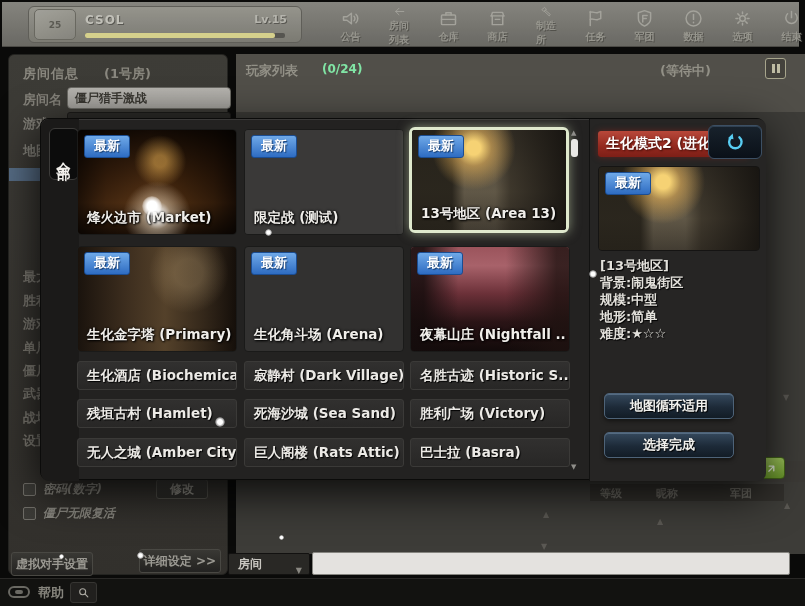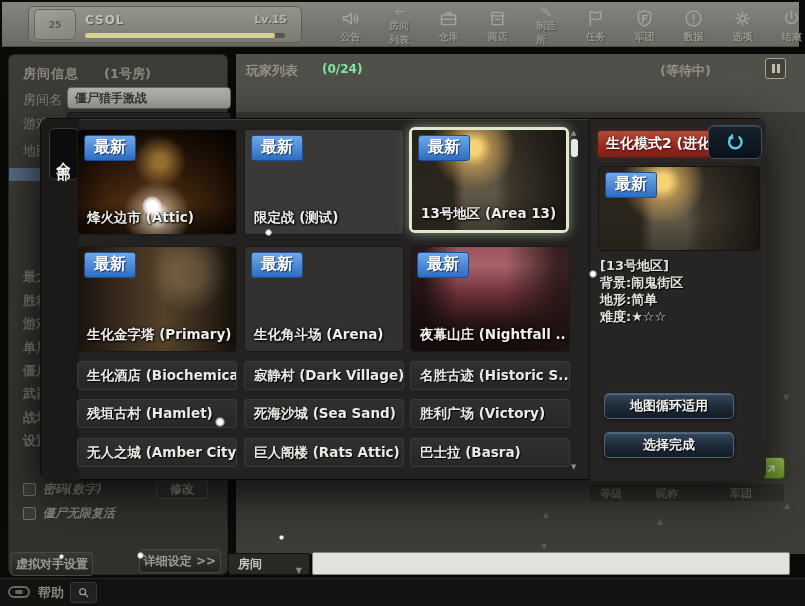--- a/index.html
+++ b/index.html
@@ -28,21 +28,21 @@
   .nav { position:absolute; left:338px; top:3px; right:2px; height:42px; display:flex;gap:28px; }
   .nav-item { flex:1; display:flex; flex-direction:column; align-items:center; justify-content:center; gap:1px; cursor:pointer; }
   .nav-item svg { width:21px; height:21px; stroke:#aaa9a1; fill:none; stroke-width:1.7; stroke-linecap:round; stroke-linejoin:round; }
   .nav-item .nv-label { font-size:10px; font-weight:bold; color:#9c9b93; text-shadow:1px 1px 0 #55544e; }
 
   
   .left-panel { position:absolute; left:8px; top:54px; width:220px; height:521px;
     background:linear-gradient(180deg,#403e39,#34322e); border:1px solid #262522; border-radius:6px; }
   .lp-title { position:absolute; left:14px; top:10px; font-size:13px; font-weight:bold; color:#8f8d84; letter-spacing:1px; }
   .lp-roomno { position:absolute; left:95px; top:10px; font-size:13px; font-weight:bold; color:#8f8d84; }
-  .lp-label { position:absolute; left:14px; font-size:13px; font-weight:normal; color:#88867e; }
+  .lp-label { position:absolute; left:14px; font-size:13px; font-weight:bold; color:#88867e; }
   .roomname-input { position:absolute; left:58px; top:32px; width:164px; height:22px;
     background:linear-gradient(180deg,#bcbab5,#a9a7a2); border:1px solid #6e6d67; border-radius:4px;
     font-size:12px; font-weight:bold; color:#3b3933; line-height:21px; padding-left:7px; }
   .game-drop-sliver { position:absolute; left:58px; top:57px; width:164px; height:8px;
     background:#2e2d2a; border:1px solid #1d1c1a; border-radius:3px 3px 0 0; }
   .blue-frag { position:absolute; left:0px; top:113px; width:35px; height:13px; background:#5f7b9a; opacity:.85; }
   .part-label { position:absolute; left:14px; font-size:13px; font-weight:bold; color:#827f77; }
   .chk-row { position:absolute; left:14px; display:flex; align-items:center; gap:7px; }
   .chk-box { width:13px; height:13px; border:1px solid #76746d; background:rgba(255,255,255,.05); border-radius:2px; }
   .chk-label { font-size:12px; font-weight:bold; color:#8e8c84;font-style:italic; }
@@ -131,21 +131,21 @@
   .thumb-arena { background:
       radial-gradient(circle at 62% 52%, rgba(216,162,88,.55) 0 6px, rgba(216,162,88,0) 24px),
       radial-gradient(circle at 30% 30%, rgba(140,190,210,.25) 0 10px, rgba(140,190,210,0) 34px),
       linear-gradient(90deg,#0c1216 0%,#223039 32%,#32475а 0%,#2d4250 55%,#1a262e 82%,#0a0f13 100%),
       linear-gradient(180deg,#0b1114 0%,#243440 45%,#2e4450 65%,#0e161b 100%); }
   .thumb-nightfall { background:
       linear-gradient(90deg, rgba(20,12,12,.85) 0 8%, rgba(170,90,96,.0) 30% 60%, rgba(30,18,16,.8) 92%),
       linear-gradient(180deg,#9b545c 0%,#a8626a 18%,#6b3038 45%,#2a1416 72%,#120a0a 100%); }
   .map-name { position:absolute; left:9px; bottom:7px; font-size:13.5px; font-weight:bold; color:#f0eeea;
     text-shadow:1px 1px 2px #000, 0 0 3px #000; white-space:nowrap; }
-  .new-badge { position:absolute; left:6px; top:5px; padding:1px 9px 2px; font-size:16px; font-weight:bold; color:#fff;
+  .new-badge { position:absolute; left:6px; top:5px; padding:1px 9px 2px; font-size:13px; font-weight:bold; color:#fff;
     background:linear-gradient(180deg,#6fa9e8,#2e6cc2); border:1px solid #1b4d92; border-radius:3px;
     text-shadow:1px 1px 1px #13396b; }
   .map-row { position:absolute; width:160px; height:29px; background:linear-gradient(180deg,#31302f,#282726);
     border:1px solid #3b3a38; border-radius:3px; color:#eceae6; font-size:13.5px; font-weight:bold;
     line-height:27px; padding-left:9px; text-shadow:1px 1px 1px #000; white-space:nowrap; overflow:hidden; cursor:pointer; }
 
   .dlg-scroll { position:absolute; left:529px; top:10px; width:10px; height:342px; }
   .dlg-scroll .up, .dlg-scroll .down { position:absolute; left:1px; font-size:7px; color:#8f8e8a; }
   .dlg-scroll .up { top:0; } .dlg-scroll .down { bottom:0; }
   .dlg-thumbtrack { position:absolute; left:1px; top:10px; width:7px; height:18px; background:#e9e8e5; border-radius:3px; cursor:pointer; }
@@ -363,21 +363,21 @@
   </div>
 
   <div class="dialog">
     <div class="dlg-strip"></div>
     <div class="tab-all">全部</div>
     <div class="dlg-close">×</div>
 
     <div class="map-card" style="left:36px; top:10px;">
       <div class="thumb thumb-market"></div>
       <span class="new-badge">最新</span>
-      <span class="map-name">烽火边市 (Attic)</span>
+      <span class="map-name">烽火边市 (Market)</span>
     </div>
     <div class="map-card" style="left:203px; top:10px;">
       <div class="thumb thumb-blank"></div>
       <span class="new-badge">最新</span>
       <span class="map-name">限定战 (测试)</span>
     </div>
     <div class="map-card selected" style="left:368px; top:8px;">
       <div class="thumb thumb-area13"></div>
       <span class="new-badge">最新</span>
       <span class="map-name">13号地区 (Area 13)</span>
@@ -423,20 +423,21 @@
           <polygon points="9.5,2.8 10.3,9 4.3,8" fill="#58cdf2" stroke="none"></polygon>
         </svg>
       </div>
       <div class="preview">
         <div class="thumb thumb-area13"></div>
         <span class="new-badge">最新</span>
       </div>
       <div class="detail-lines">
         <div>[13号地区]</div>
         <div>背景:闹鬼街区</div>
+        <div>规模:中型</div>
         <div>地形:简单</div>
         <div>难度:★☆☆</div>
       </div>
       <div class="dlg-btn" style="top:274px;">地图循环适用</div>
       <div class="dlg-btn" style="top:313px;">选择完成</div>
     </div>
   </div>
 
   <div class="dot" style="left:142px; top:196px; width:20px; height:20px;"></div>
   <div class="dot" style="left:265px; top:229px; width:7px; height:7px;"></div>

